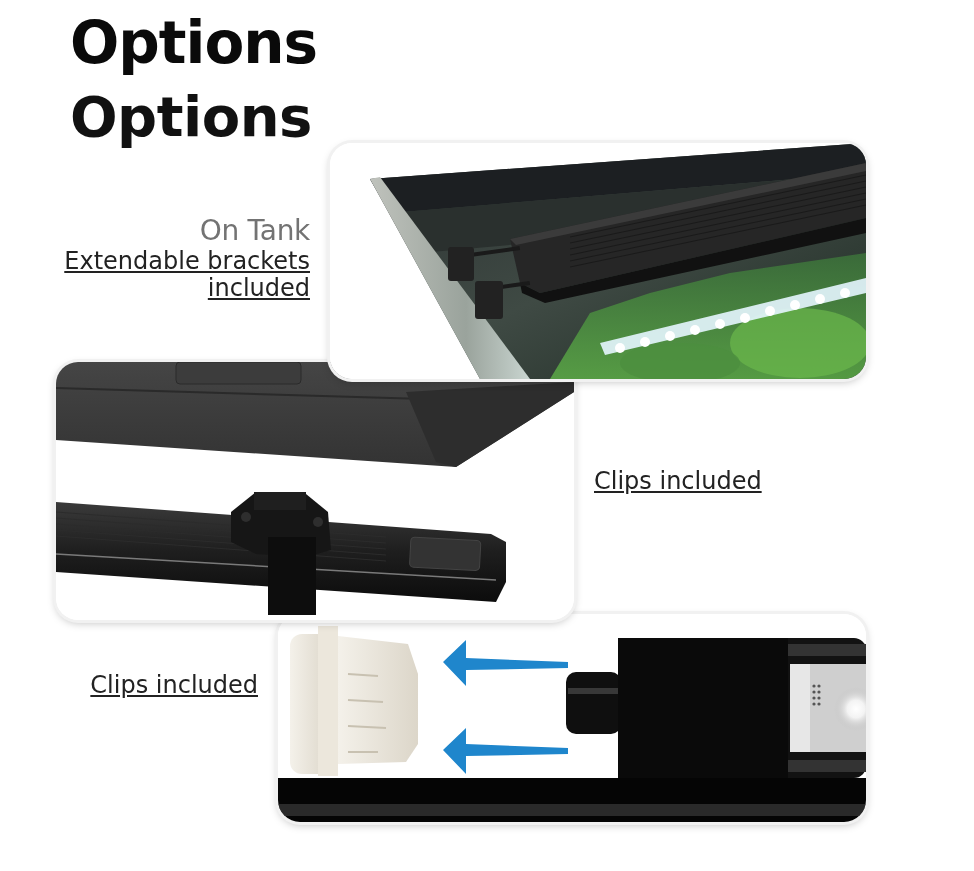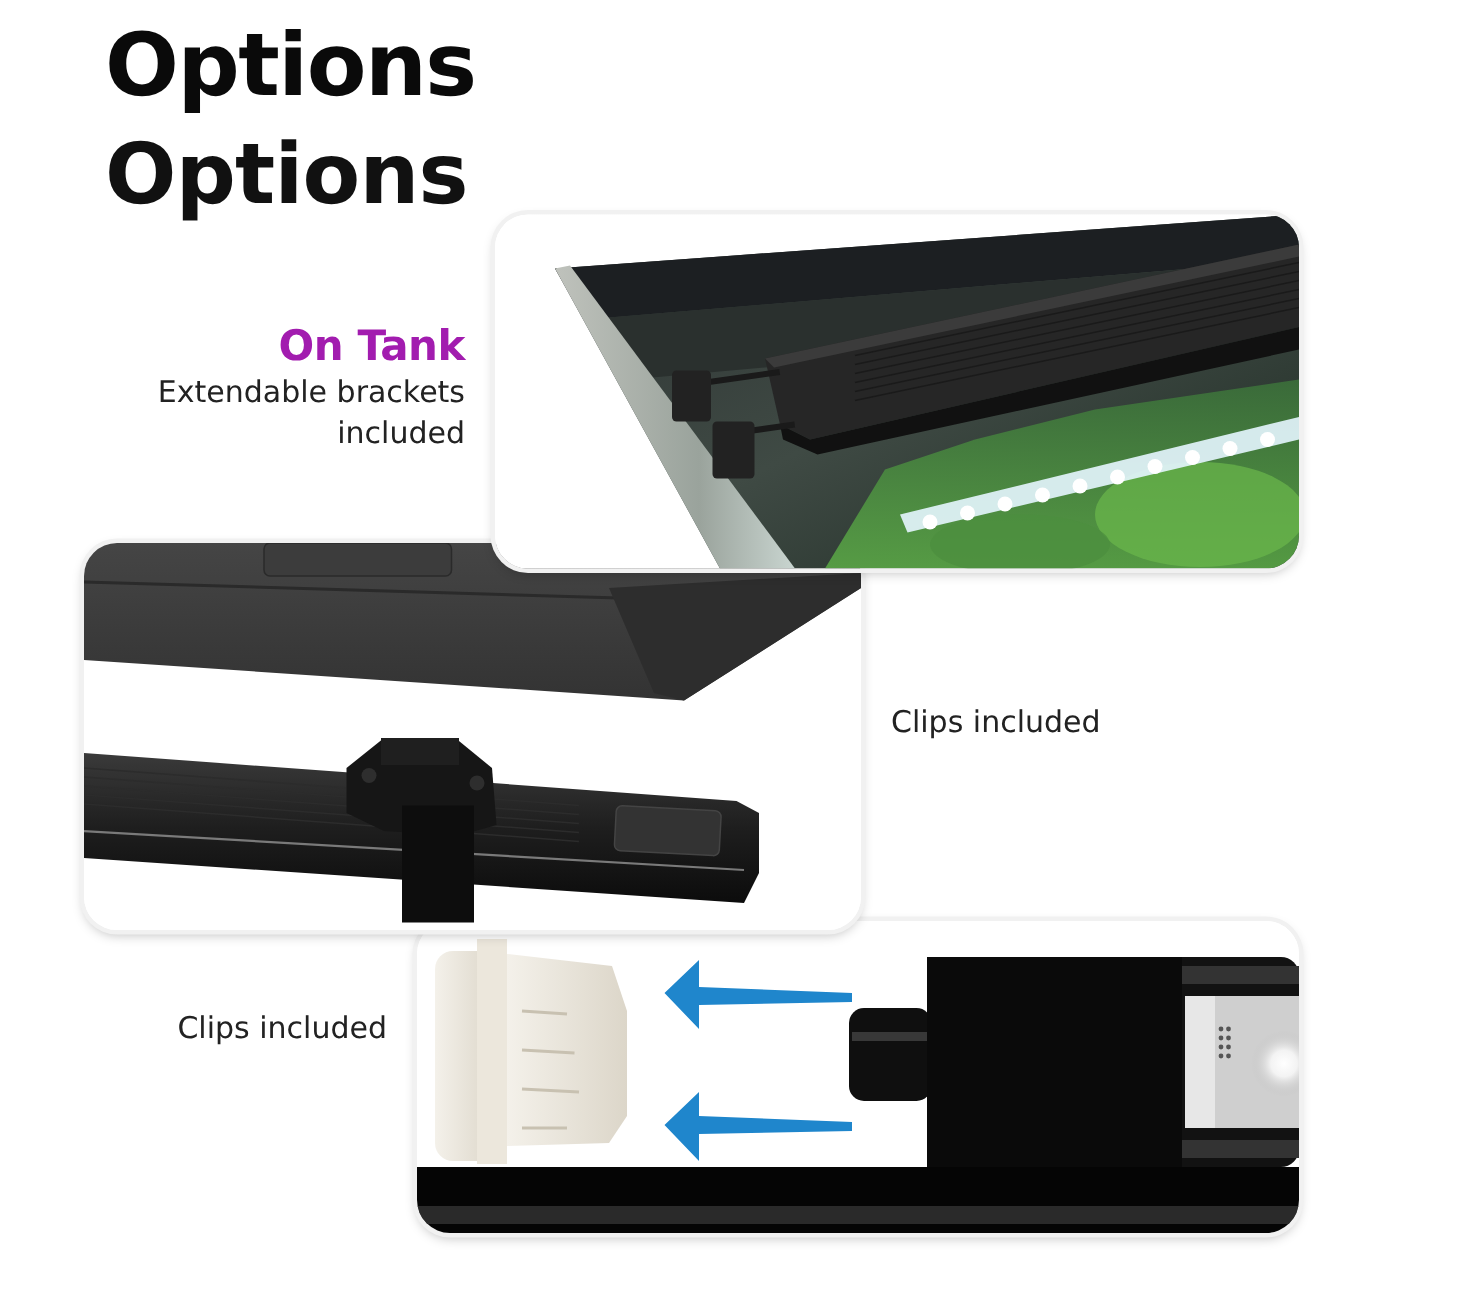--- a/index.html
+++ b/index.html
@@ -13,22 +13,22 @@
     position:absolute; left:70px; top:8px;
     font-size:58px; font-weight:bold; letter-spacing:-1px; color:#0a0a0a;
     line-height:70px;
   }
   .title-light {
     position:absolute; left:70px; top:82px;
     font-size:56px; font-weight:bold; color:#111;
     line-height:70px; letter-spacing:-0.5px;
   }
   .label-block { position:absolute; }
-  .label-block .h { font-weight:bold; font-size:28px; line-height:34px; color:#a21caf; letter-spacing:-0.3px; }
-  .label-block .s { font-size:20px; line-height:27px; color:#222; }
+  .label-block .h { font-weight:normal; font-size:28px; line-height:34px; color:#737373; letter-spacing:-0.3px; }
+  .label-block .s { font-size:24px; line-height:27px; color:#222;text-decoration:underline; }
   .right-align { text-align:right; }
 
   .panel {
     position:absolute; background:#fff; border-radius:22px; overflow:hidden;
     box-shadow: 0 0 0 3px #f1f1f1, 0 3px 8px rgba(0,0,0,0.25);
   }
   
   #p1 { left:330px; top:143px; width:536px; height:236px; z-index:3;
         background:linear-gradient(180deg,#fff 0%,#fff 100%); }
   

